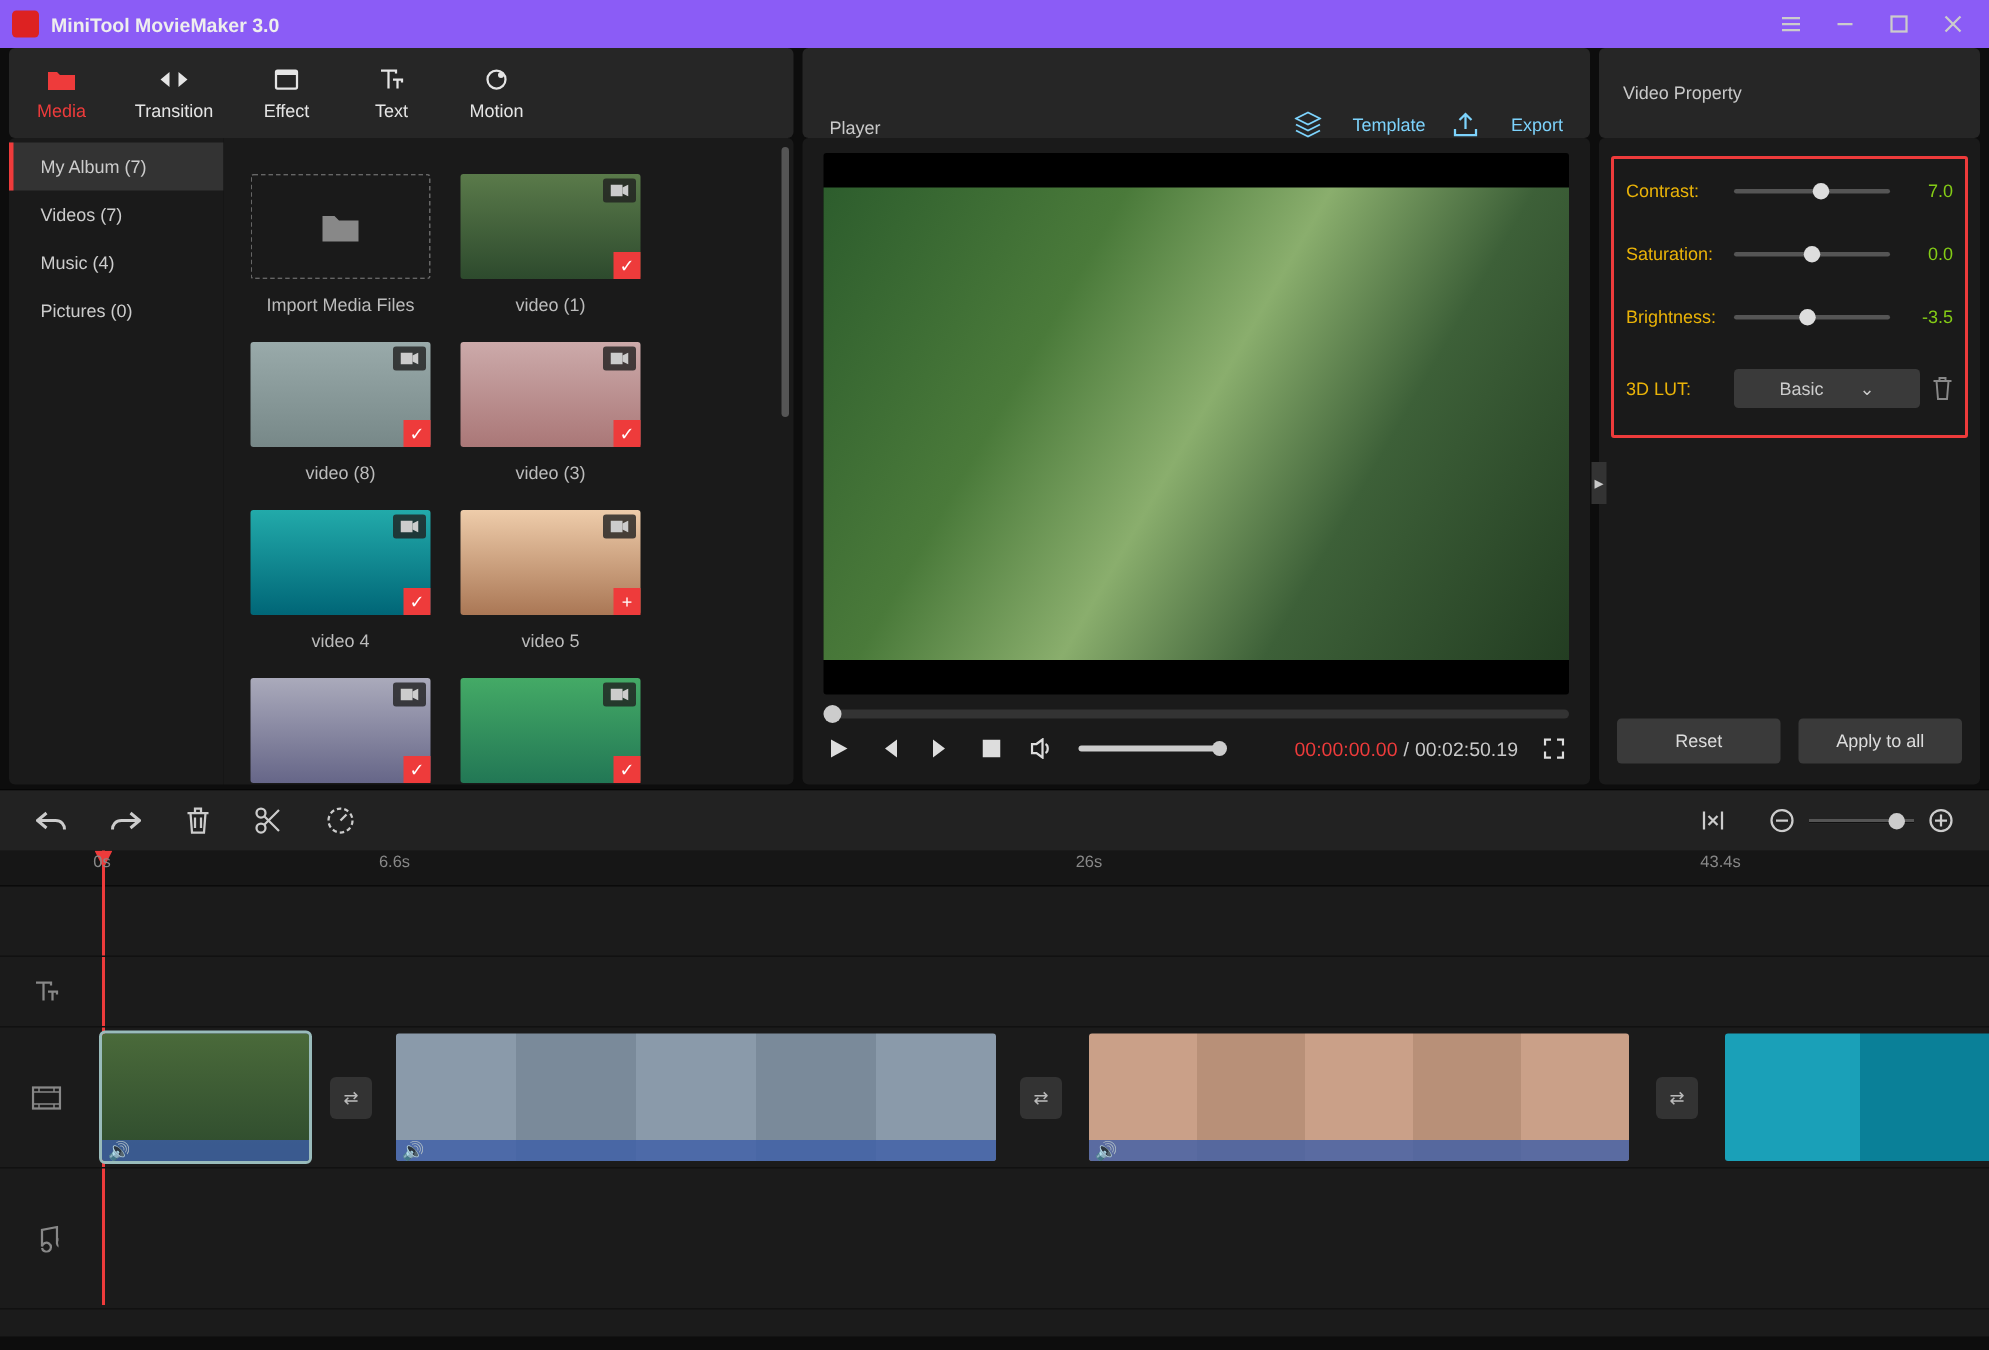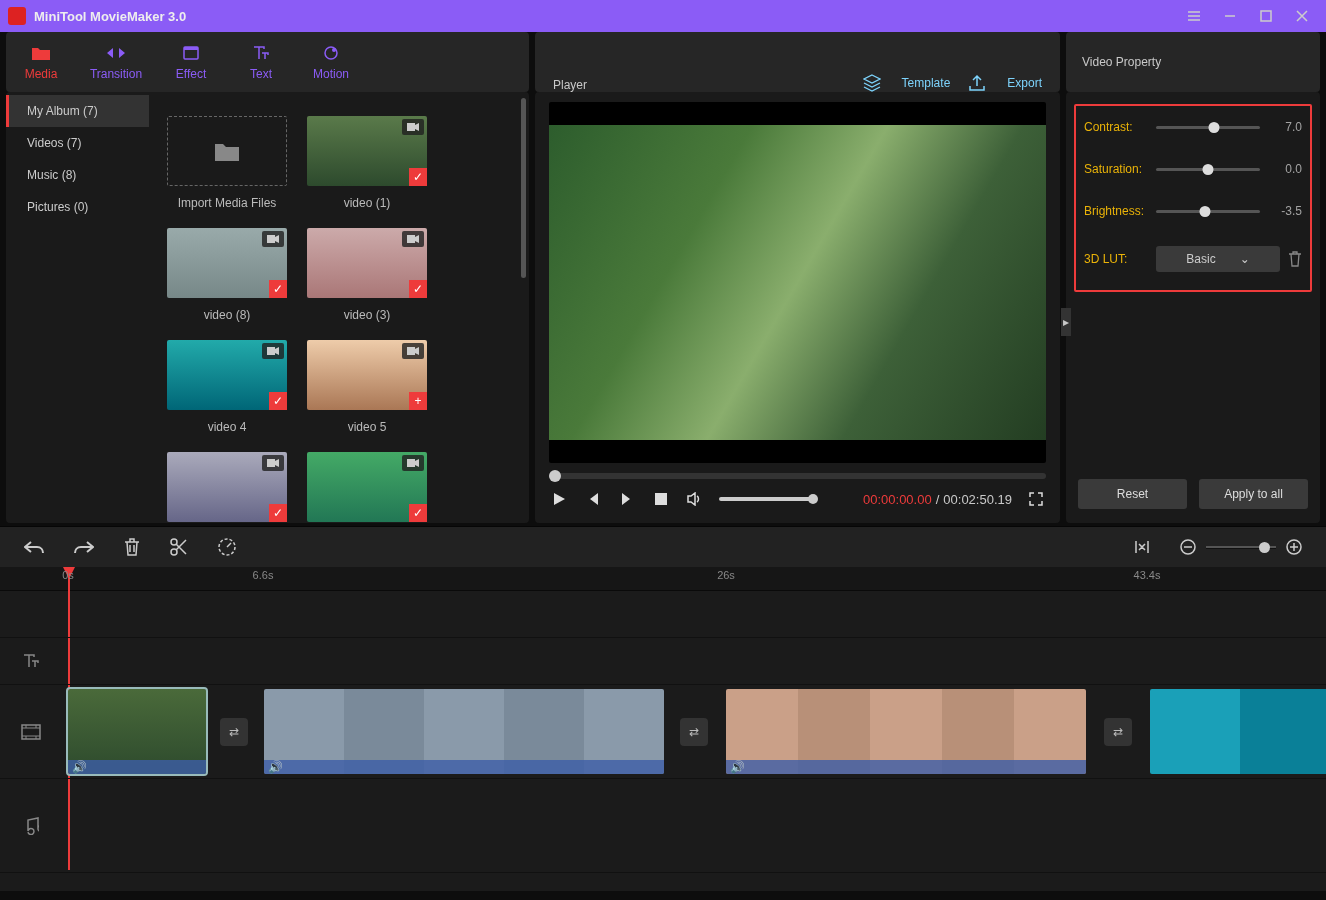--- a/index.html
+++ b/index.html
@@ -10,21 +10,21 @@
 .titlebar .logo { width: 18px; height: 18px; background: #d22; border-radius: 3px; margin-right: 8px; position: relative; }
 .titlebar .title { font-size: 13px; font-weight: 600; color: #eee; }
 .titlebar .winbtns { margin-left: auto; display: flex; gap: 4px; }
 .winbtn { width: 32px; height: 28px; display: flex; align-items: center; justify-content: center; color: #ccc; }
 
 
 .shelf { height: 60px; display: flex; gap: 6px; padding: 0 6px; }
 .panel { background: #262626; border-radius: 4px; }
 
 .tabs { display: flex; align-items: stretch; width: 523px; }
-.tab { flex: 0 0 auto; width: 70px; display: flex; flex-direction: column; align-items: center; justify-content: center; gap: 4px; color: #8b5cf6; }
+.tab { flex: 0 0 auto; width: 70px; display: flex; flex-direction: column; align-items: center; justify-content: center; gap: 4px; color: #e5e5e5; }
 .tab.transition { width: 80px; }
 .tab.active { color: #ee3b3b; }
 .tab .ico { width: 20px; height: 20px; display:flex; align-items:center; justify-content:center; }
 
 .player-head { flex: 1; display: flex; align-items: flex-end; padding: 0 18px; gap: 18px; }
 .player-head .spacer { flex: 1; }
 .hbtn { display: flex; align-items: center; gap: 21px; color: #7dd3fc; }
 .prop-head { width: 254px; display: flex; align-items: center; padding: 17px 16px; }
 
 
@@ -60,21 +60,21 @@
 .prop-col { width: 254px; background: #1a1a1a; border-radius: 4px; padding: 12px 8px; position:relative; }
 .prop-tabs { display:flex; background:#333; border-radius:4px; overflow:hidden; margin-bottom:14px; }
 .prop-tab { flex:1; text-align:center; padding:8px 0; font-size:12px; color:#bbb; }
 .prop-tab.active { background:#555; color:#fff; }
 .prop-box { border:2px solid #ee3b3b; border-radius:2px; padding:14px 8px 18px; }
 .prow { display:flex; align-items:center; margin-bottom:28px; gap:8px; }
 .prow:last-child { margin-bottom:0; }
 .prow .plbl { width:64px; color:#eab308; }
 .prow .slider { flex:1; height:3px; background:#555; position:relative; border-radius:2px; }
 .prow .knob { position:absolute; top:-4px; width:11px; height:11px; background:#ddd; border-radius:50%; transform:translateX(-50%); }
-.prow .val { width:34px; text-align:right; color:#a3a3a3; }
+.prow .val { width:34px; text-align:right; color:#84cc16; }
 .sel { flex:1; background:#3a3a3a; border-radius:3px; height:26px; display:flex; align-items:center; justify-content:center; gap:24px; color:#ccc; }
 .pbtns { position:absolute; bottom:14px; left:12px; right:12px; display:flex; gap:12px; }
 .pbtn { flex:1; background:#3a3a3a; border-radius:3px; height:30px; display:flex; align-items:center; justify-content:center; color:#ddd; }
 
 .collapse { position:absolute; left:-5px; top:50%; width:10px; height:28px; background:#333; display:flex; align-items:center; justify-content:center; }
 
 
 .timeline { height: 365px; background:#1b1b1b; border-top:1px solid #060606; }
 .tl-tools { height:40px; display:flex; align-items:center; padding:0 24px; gap:30px; background:#222; }
 .tl-tools .tsp { flex:1; }
@@ -206,21 +206,21 @@
 <div class="main">
   <div class="media-col">
     <div class="sidebar">
       <div class="sidebar-item active">
           <span>My Album (7)</span>
         </div>
       <div class="sidebar-item">
           <span>Videos (7)</span>
         </div>
       <div class="sidebar-item">
-          <span>Music (8)</span>
+          <span>Music (4)</span>
         </div>
       <div class="sidebar-item">
           <span>Pictures (0)</span>
         </div>
     </div>
     <div class="library">
       <div class="thumb">
         <div class="img dashed">
             <span>
               <svg width="26" height="22" viewBox="0 0 26 22">

